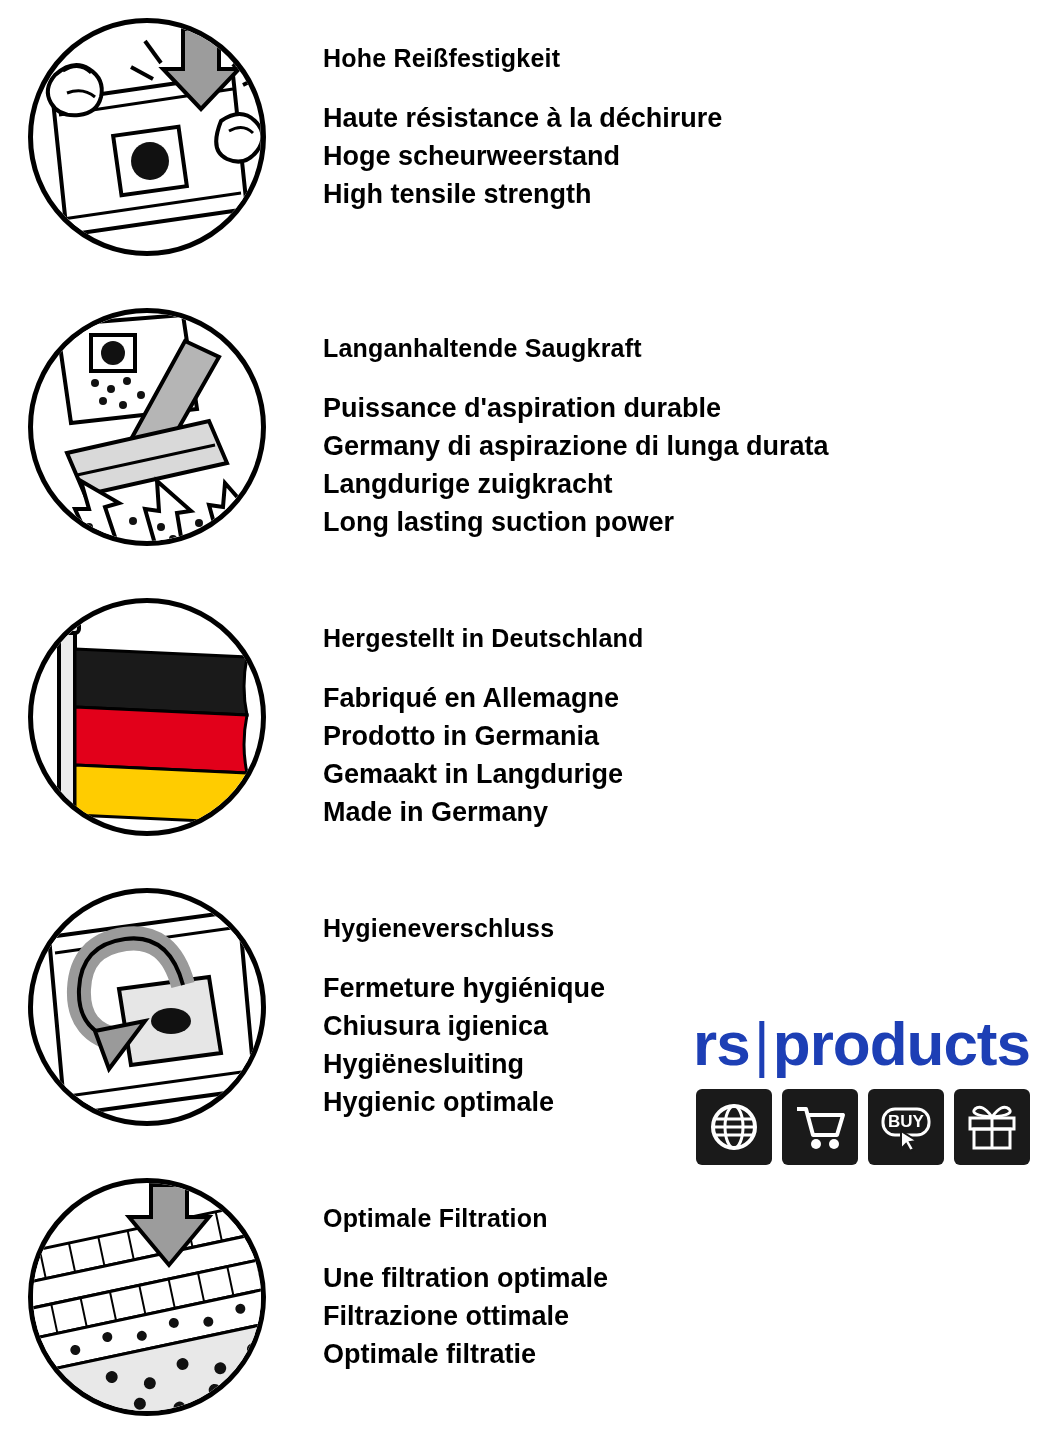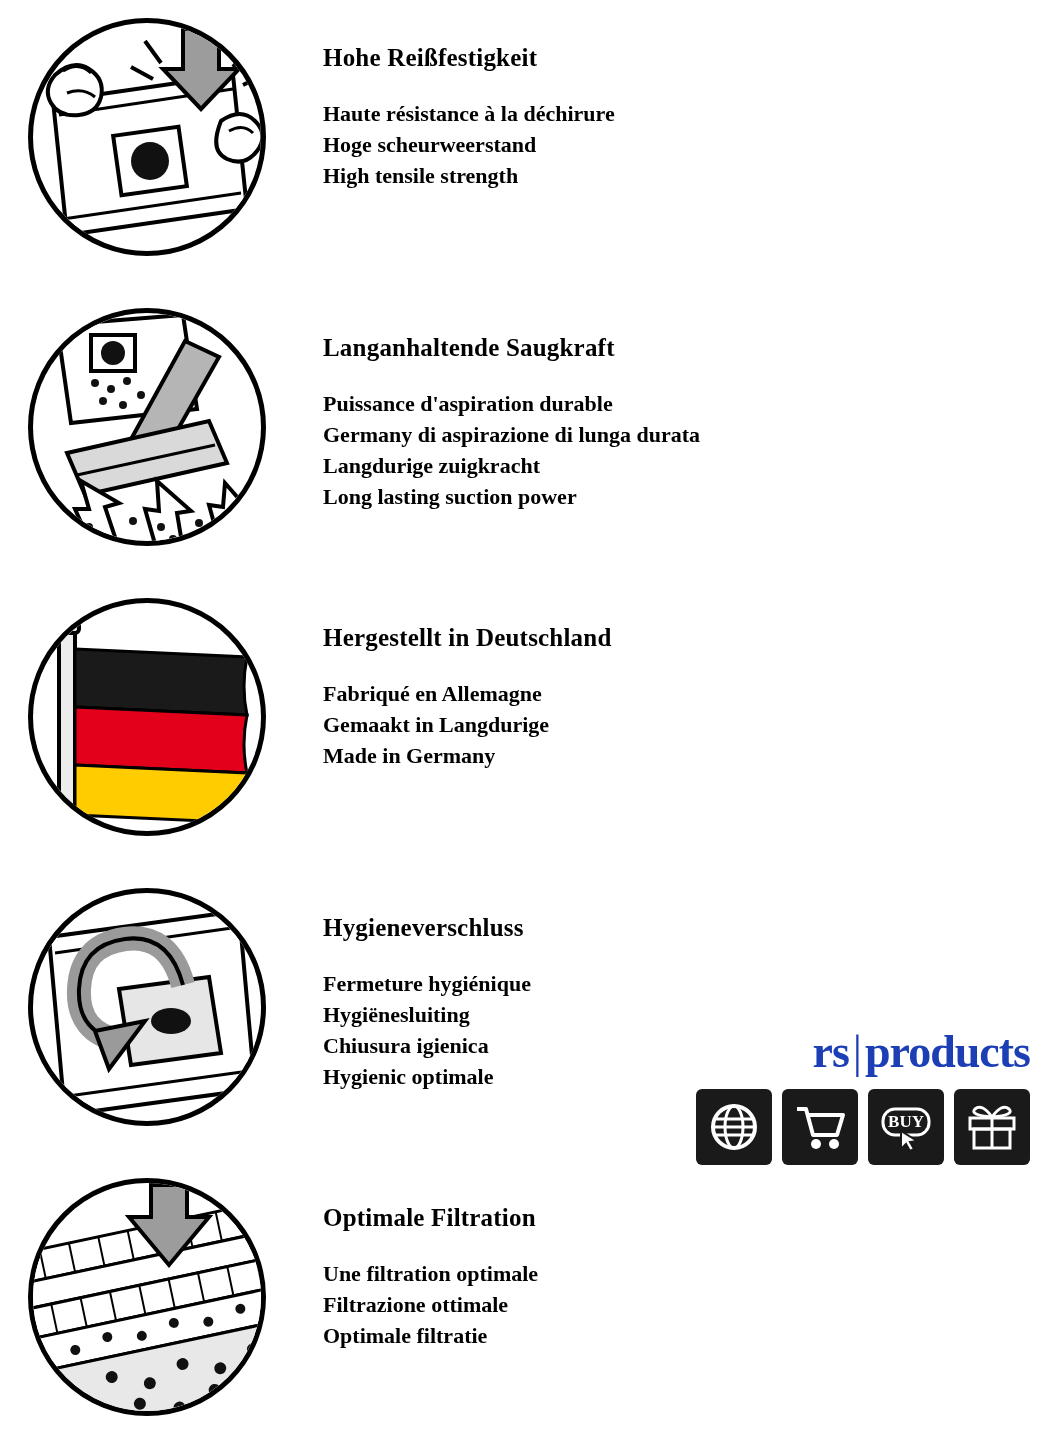--- a/index.html
+++ b/index.html
@@ -12,21 +12,20 @@
     height: 1446px;
     font-family: "Liberation Sans", sans-serif;
     color: #000000;
     position: relative;
     overflow: hidden;
   }
   .sheet {
     position: relative;
     width: 1040px;
     height: 1181px;
-    font-family: Liberation Serif, serif;
   }
   .feature {
     position: relative;
     display: flex;
     align-items: flex-start;
     height: 290px;
   }
   .icon-wrap {
     width: 260px;
     min-width: 260px;
@@ -52,35 +51,35 @@
     padding-left: 45px;
   }
   .title {
     font-size: 25px;
     font-weight: bold;
     letter-spacing: 0.2px;
     margin-bottom: 26px;
     white-space: nowrap;
   }
   .sub {
-    font-size: 22px;
+    font-size: 27px;
     font-weight: bold;
     line-height: 1.41;
     white-space: nowrap;
   }
   
   .brand {
     position: absolute;
     right: 10px;
     bottom: 16px;
     width: 390px;
     text-align: right;
   }
   .brand-word {
-    font-size: 46px;
+    font-size: 62px;
     font-weight: bold;
     color: #1d3fb5;
     letter-spacing: -1px;
     line-height: 1;
     margin-bottom: 14px;
     white-space: nowrap;
   }
   .brand-word .bar {
     color: #1d3fb5;
     font-weight: 400;
@@ -202,20 +201,21 @@
             <path d="M42 46 L214 54 q-6 30 0 58 L42 104 Z" fill="#1a1a1a" stroke="#000" stroke-width="3"></path>
             <path d="M42 104 L214 112 q-6 30 0 58 L42 162 Z" fill="#e2001a" stroke="#000" stroke-width="3"></path>
             <path d="M42 162 L214 170 q-6 26 0 50 L42 212 Z" fill="#ffcc00" stroke="#000" stroke-width="3"></path>
           </g>
         </svg>
       </div>
     </div>
     <div class="text-wrap">
       <div class="title">Hergestellt in Deutschland</div>
       <div class="sub">Fabriqué en Allemagne</div>
+      <div class="sub">Prodotto in Germania</div>
       <div class="sub">Gemaakt in Langdurige</div>
       <div class="sub">Made in Germany</div>
     </div>
   </div>
 
   <div class="feature">
     <div class="icon-wrap">
       <div class="circle">
         <svg width="238" height="238" viewBox="0 0 238 238">
           <path d="M16 44 L206 18 L222 196 L32 222 Z" fill="#fff" stroke="#000" stroke-width="4"></path>
@@ -227,22 +227,22 @@
 
           <path d="M150 92 q-14 -52 -58 -46 q-44 6 -46 50 q-2 44 42 52" fill="none" stroke="#9a9a9a" stroke-width="24" stroke-linecap="butt"></path>
           <path d="M150 92 q-14 -52 -58 -46 q-44 6 -46 50 q-2 44 42 52" fill="none" stroke="#000" stroke-width="4" stroke-linecap="butt" stroke-dasharray="0"></path>
           <path d="M62 138 L112 128 L76 176 Z" fill="#9a9a9a" stroke="#000" stroke-width="4"></path>
         </svg>
       </div>
     </div>
     <div class="text-wrap">
       <div class="title">Hygieneverschluss</div>
       <div class="sub">Fermeture hygiénique</div>
+      <div class="sub">Chiusura igienica</div>
       <div class="sub">Hygiënesluiting</div>
-      <div class="sub">Chiusura igienica</div>
       <div class="sub">Hygienic optimale</div>
     </div>
   </div>
 
   <div class="feature">
     <div class="icon-wrap">
       <div class="circle">
         <svg width="238" height="238" viewBox="0 0 238 238">
           <g transform="rotate(-12 119 119)">
             <rect x="-30" y="44" width="300" height="30" fill="#fff" stroke="#000" stroke-width="3"></rect>

